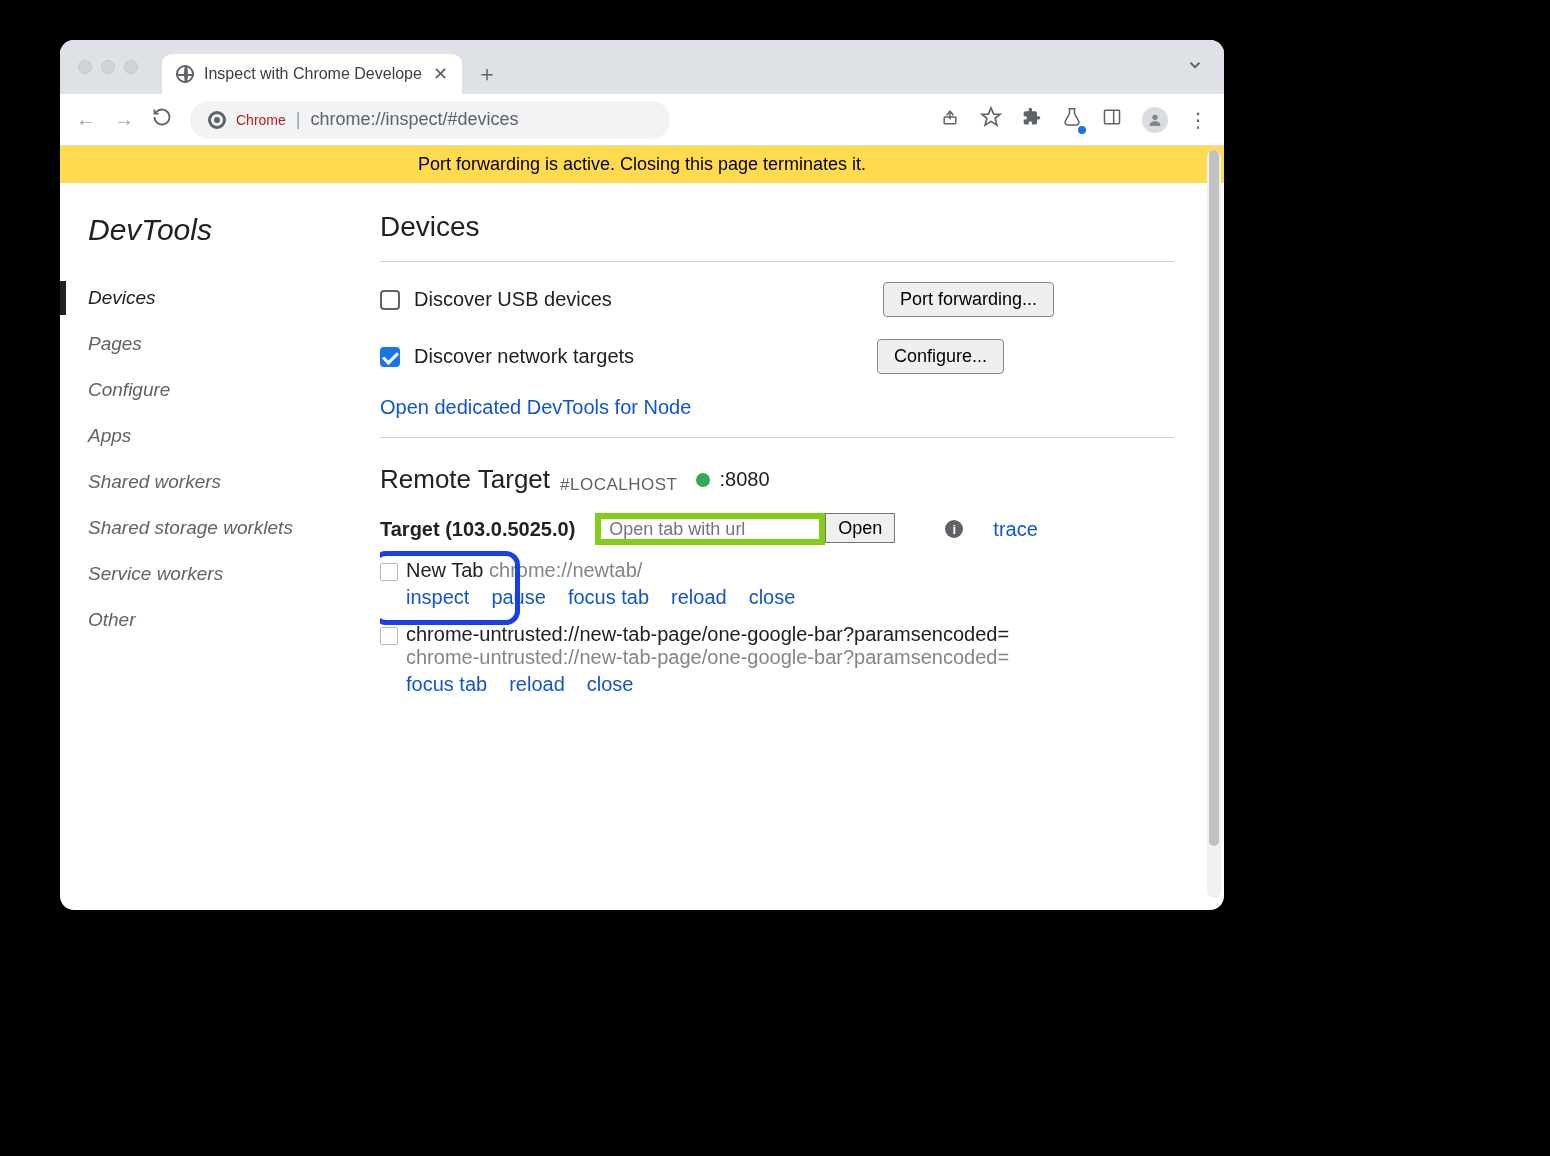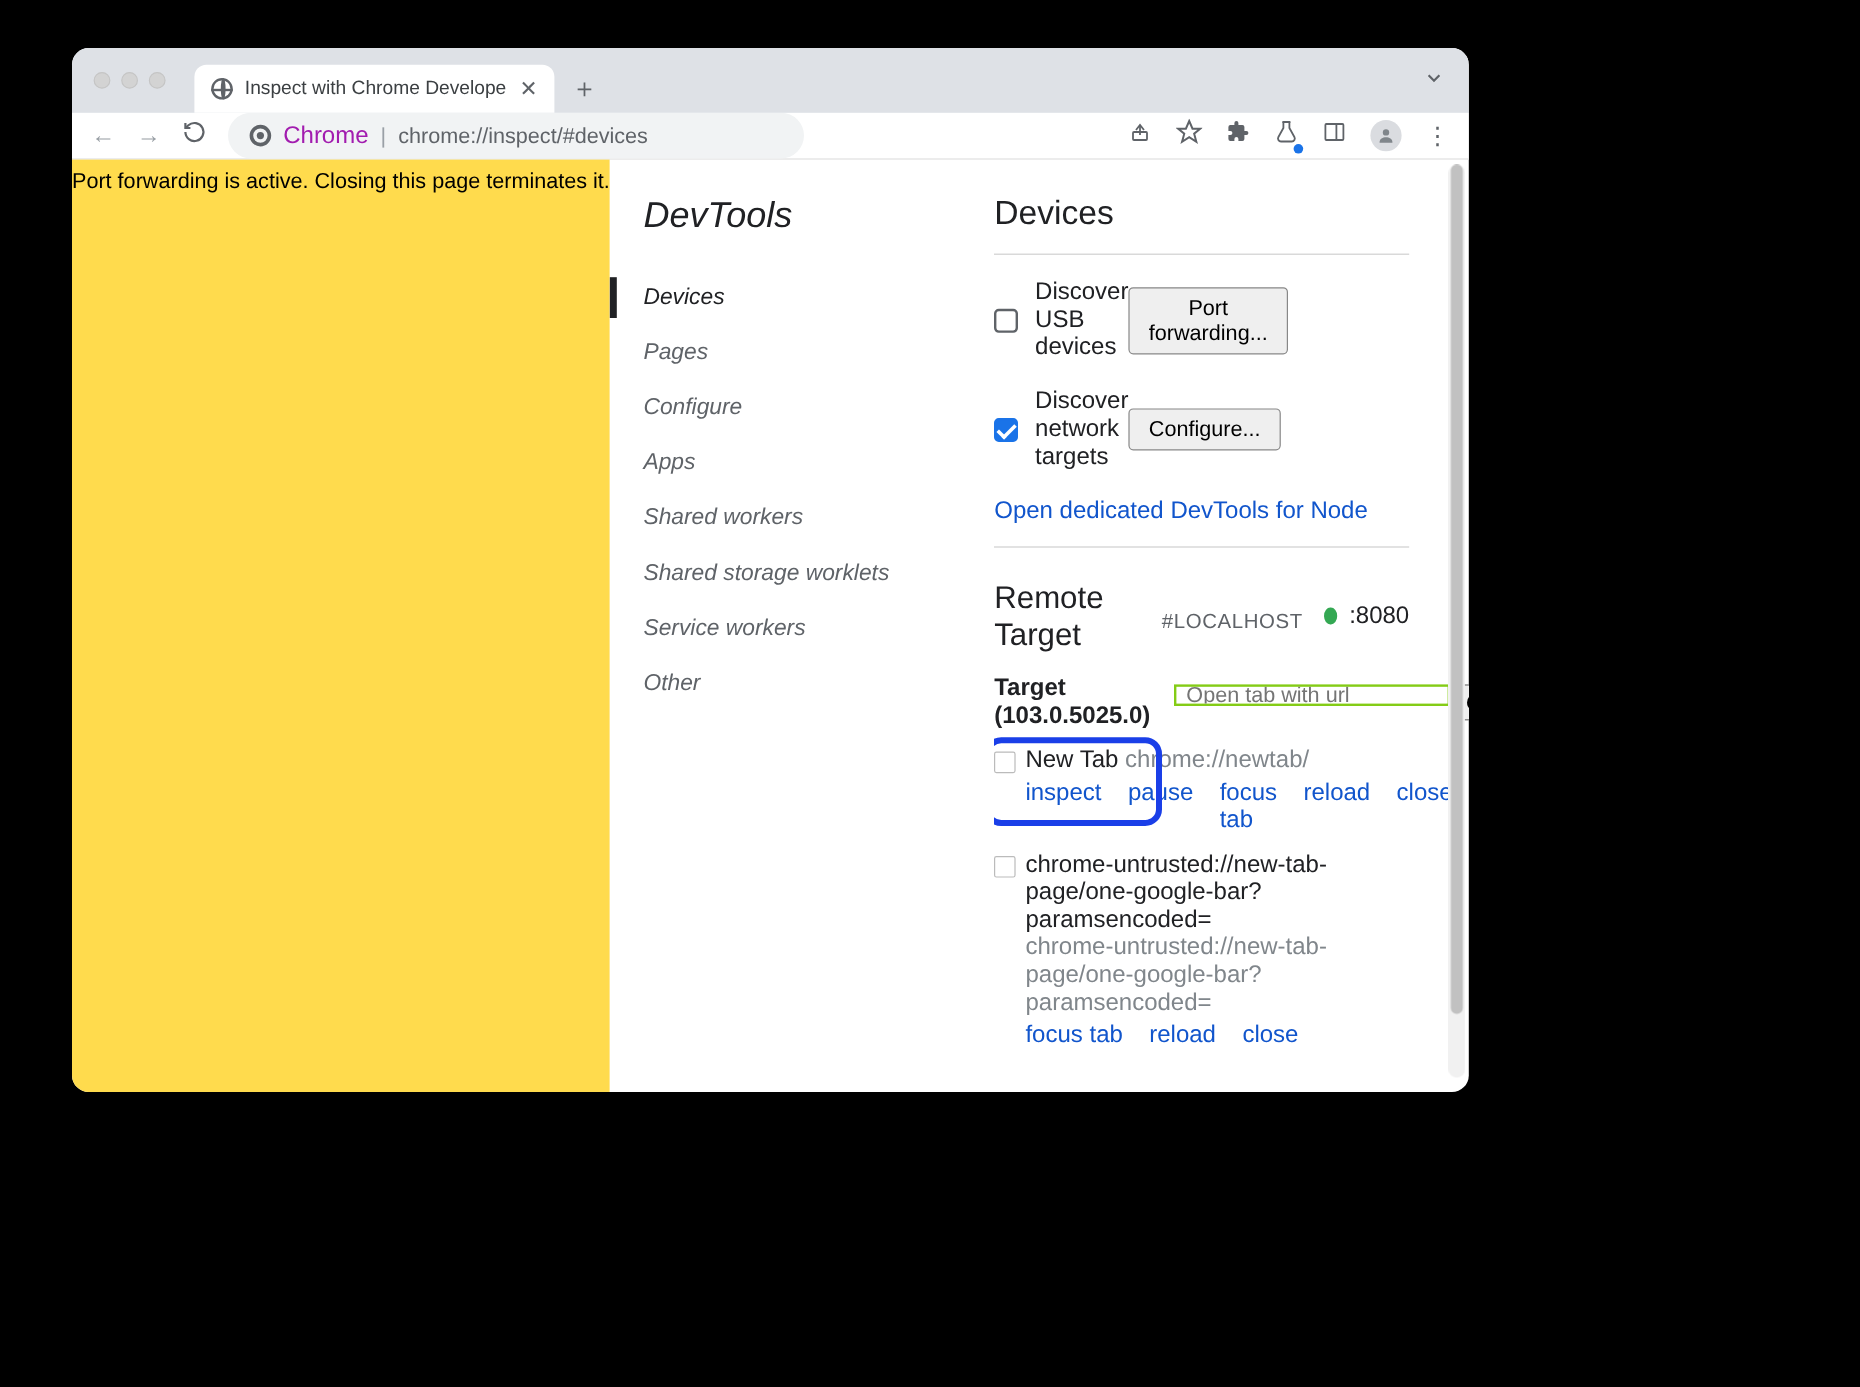--- a/index.html
+++ b/index.html
@@ -16,31 +16,31 @@
 .tab-title { font-size: 16px; color: #3c4043; white-space: nowrap; overflow: hidden; flex: 1; }
 .tab-close { font-size: 18px; color: #5f6368; }
 .newtab-btn { margin-left: 14px; font-size: 22px; color: #5f6368; margin-top: 14px; }
 .top-chevron { margin-left: auto; margin-right: 10px; color: #5f6368; }
 .toolbar { background: #fff; height: 52px; display: flex; align-items: center; padding: 0 16px; gap: 18px; border-bottom: 1px solid #e0e0e0; }
 .nav-arrow { color: #9aa0a6; font-size: 20px; }
 .reload-icon { color: #5f6368; font-size: 19px; }
 .omnibox { flex: 0 0 auto; display: flex; align-items: center; background: #f1f3f4; border-radius: 30px; height: 38px; padding: 0 18px; gap: 10px; width: 480px; }
 .chrome-icon { width: 18px; height: 18px; border-radius: 50%; border: 3px solid #5f6368; position: relative; }
 .chrome-icon::after { content:""; position:absolute; inset:3px; border-radius:50%; background:#5f6368; }
-.omni-prefix { color: #a21caf; font-size: 20px; }
+.omni-prefix { color: #b91c1c; font-size: 14px; }
 .omni-sep { color: #9aa0a6; font-size: 18px; }
 .omni-url { color: #5f6368; font-size: 18px; }
 .toolbar-right { margin-left: auto; display: flex; align-items: center; gap: 20px; color: #5f6368; }
 .tbicon { font-size: 19px; color: #5f6368; }
 .labs { position: relative; }
 .labs .dot { position:absolute; bottom:-2px; right:-4px; width:8px; height:8px; background:#1a73e8; border-radius:50%; }
 .avatar { width: 26px; height: 26px; border-radius: 50%; background: #dadce0; display:flex; align-items:center; justify-content:center; }
 .avatar svg { width: 16px; height: 16px; fill:#80868b; }
 .kebab { color:#5f6368; font-size:20px; }
-.content-wrap { display:flex; flex-direction:row; flex:1; position:relative; }
+.content-wrap { display:flex; flex-direction:column; flex:1; position:relative; }
 .banner { background: #ffdb4d; color:#000; text-align:center; padding: 8px 0; font-size: 18px; }
 .body { display:flex; flex:1; overflow:hidden; }
 .sidebar { width: 320px; padding: 30px 0 0 28px; font-style: italic; }
 .sidebar h1 { font-size: 30px; font-weight: 400; color:#202124; margin-bottom: 28px; }
 .side-item { font-size: 19px; color:#5f6368; padding: 12px 0; cursor:pointer; }
 .side-item.active { color:#202124; font-weight: 500; position: relative; }
 .side-item.active::before { content:""; position:absolute; left:-28px; top:6px; bottom:6px; width:6px; background:#202124; }
 .main { flex:1; padding: 28px 50px 30px 0; overflow:auto; }
 .main h1 { font-size: 28px; font-weight: 400; color:#202124; margin-bottom: 18px; }
 .hr { border: none; border-top: 1px solid #d0d0d0; margin: 0 0 20px; }
@@ -50,21 +50,21 @@
 .ck.checked::after { content:""; position:absolute; left:4px; top:0px; width:6px; height:12px; border:solid #fff; border-width:0 3px 3px 0; transform:rotate(45deg); }
 .rowlabel { font-size: 20px; color:#202124; }
 .btn { margin-left: auto; margin-right: 120px; font-size: 18px; padding: 6px 16px; border: 1px solid #888; background: #efefef; border-radius: 4px; color:#000; }
 .link { color:#1155cc; font-size: 20px; cursor:pointer; }
 .remote-head { font-size: 26px; color:#202124; margin: 26px 0 18px; display:flex; align-items:center; gap:10px; }
 .localhost { font-size: 17px; color:#5f6368; letter-spacing: .5px; margin-top: 10px; }
 .dot-green { width:14px; height:14px; border-radius:50%; background:#34a853; display:inline-block; margin-left:8px; }
 .port { font-size:20px; color:#202124; }
 .target-row { display:flex; align-items:center; gap: 20px; margin-bottom: 14px; }
 .target-label { font-size: 20px; font-weight: 600; color:#202124; }
-.url-input { border:2px solid #84cc16; font-size:18px; color:#757575; padding:3px 8px; width:230px; height:18px; }
+.url-input { border:6px solid #84cc16; font-size:18px; color:#757575; padding:3px 8px; width:230px; height:32px; }
 .open-btn { border:1px solid #767676; background:#efefef; font-size:18px; padding:2px 12px; height:30px; }
 .info-icon { width:18px; height:18px; border-radius:50%; background:#5f6368; color:#fff; display:inline-flex; align-items:center; justify-content:center; font-size:13px; font-weight:bold; margin-left:30px; }
 .trace { color:#1155cc; font-size:20px; margin-left:10px; }
 .entry { display:flex; align-items:flex-start; gap:8px; margin-bottom:6px; margin-left:0; }
 .entry-ck { width:18px; height:18px; border:1px solid #bbb; border-radius:2px; flex:0 0 auto; margin-top:4px; }
 .entry-body { display:flex; flex-direction:column; }
 .entry-line1 { font-size:20px; color:#202124; }
 .entry-line1 .grey { color:#80868b; }
 .entry-actions { display:flex; gap:22px; margin-top:4px; }
 .entry-actions span { color:#1155cc; font-size:20px; cursor:pointer; }

